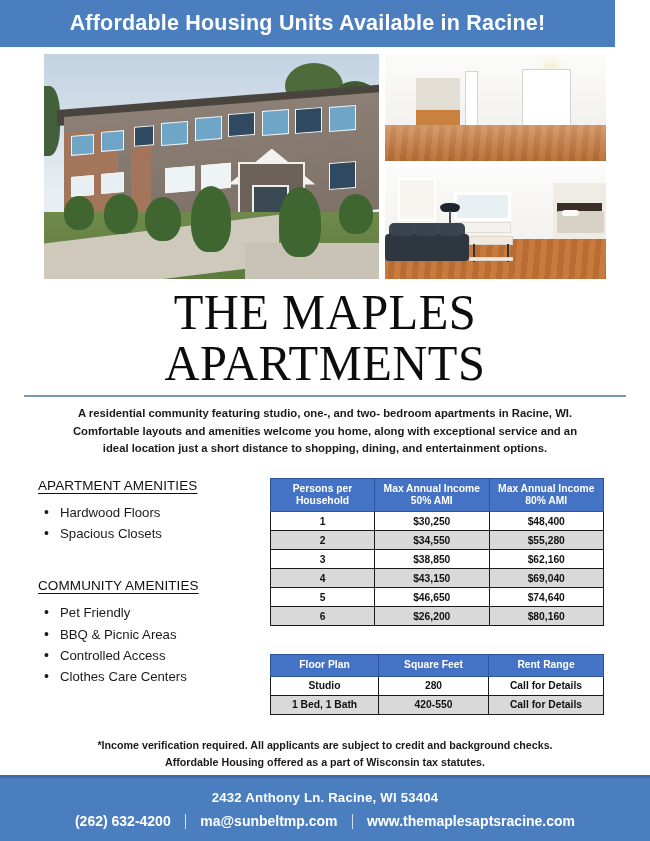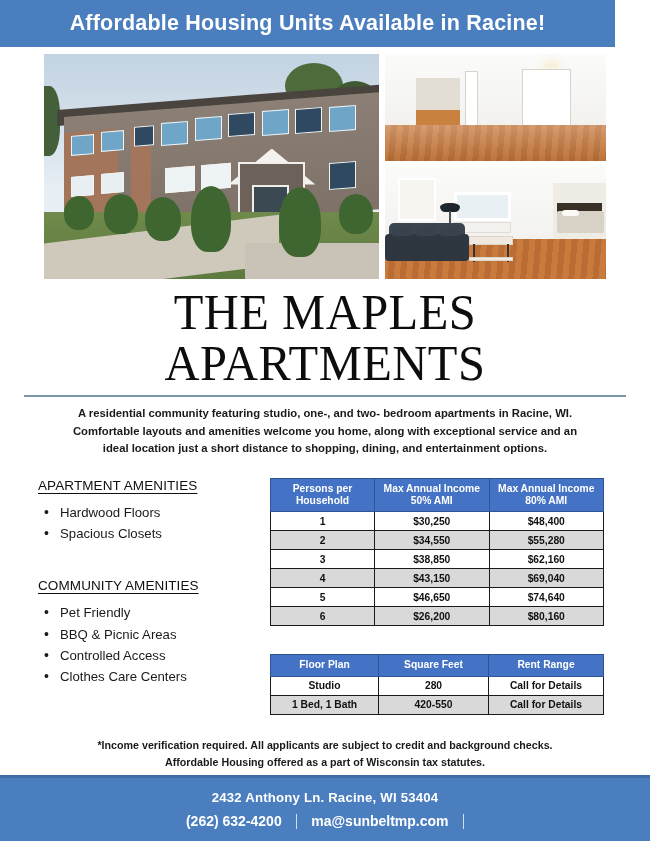--- a/index.html
+++ b/index.html
@@ -408,16 +408,17 @@
     <div>Affordable Housing offered as a part of Wisconsin tax statutes.</div>
   </div>
 
   <div class="footer-band">
     <div class="footer-address">2432 Anthony Ln. Racine, WI 53404</div>
     <div class="footer-contact">
       <span>(262) 632-4200</span>
       <span class="sep"></span>
       <span>ma@sunbeltmp.com</span>
       <span class="sep"></span>
+      <span>www.themaplesaptsracine.com</span>
     </div>
   </div>
 
 </div>
 
 </body></html>

